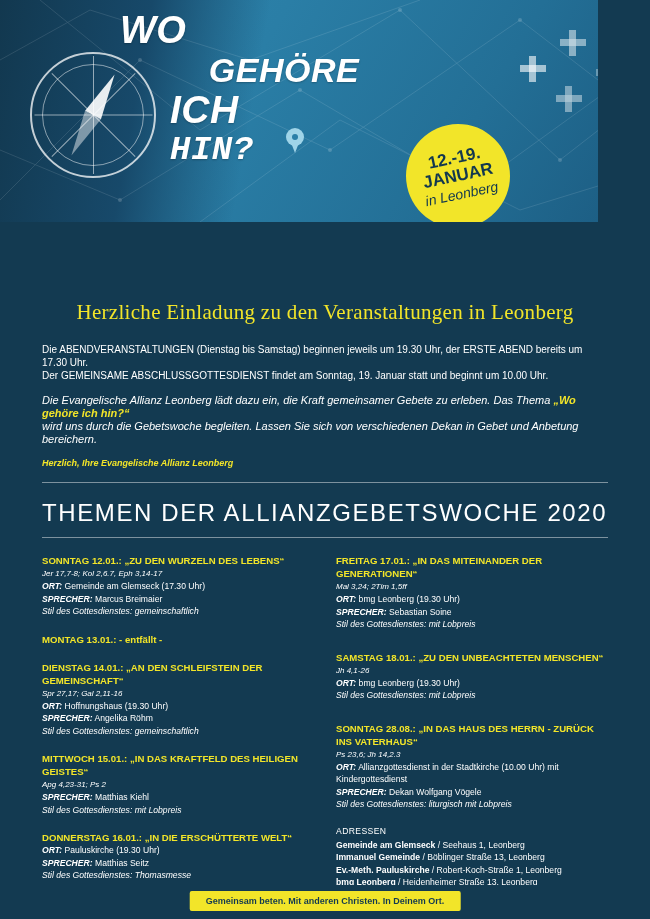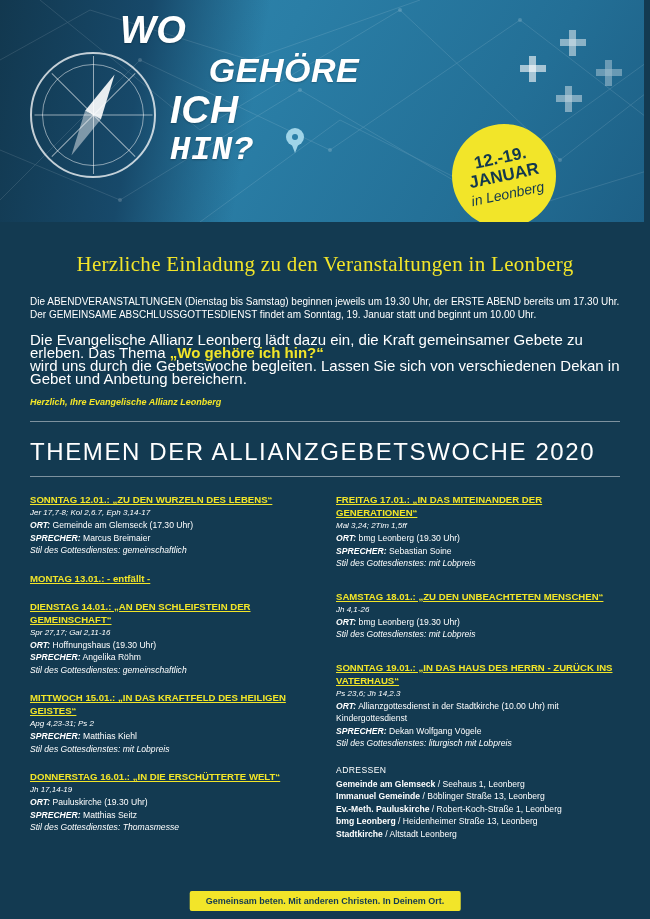--- a/index.html
+++ b/index.html
@@ -12,21 +12,21 @@
   .page {
     position: relative;
     width: 650px; height: 919px;
     background: #133a51;
     overflow: hidden;
   }
 
   
   .header {
     position: relative;
-    width: 644px; height: 222px;
+    width: 598px; height: 222px;
     background: #2a7fa8;
     overflow: hidden;
     padding-left: 44px;
   }
   .hdr-grad {
     position: absolute; inset: 0;
     background: linear-gradient(120deg, #2f88b0 0%, #2a7ea6 40%, #236f96 75%, #1d5f85 100%);
   }
   .hdr-dark-left {
     position: absolute; left: 0; top: 0; width: 300px; height: 222px;
@@ -120,42 +120,44 @@
     align-items: center; justify-content: center;
     transform: rotate(-12deg);
   }
   .badge .b1 { font-size: 17px; font-weight: bold; line-height: 18px; }
   .badge .b2 { font-size: 17px; font-weight: bold; line-height: 18px; }
   .badge .b3 { font-size: 14px; font-style: italic; line-height: 18px; }
 
   
   .body {
     position: relative;
-    padding: 0 30px;
+    padding: 0 42px;
+    margin-top: 48px;
   }
   .invite {
     text-align: center;
     color: #f2e529;
     font-family: "Liberation Serif", serif;
     font-size: 21px;
     padding-top: 30px;
     letter-spacing: .3px;
   }
   .lead {
     color: #ffffff;
     font-size: 10px;
     font-weight: normal;
     line-height: 13px;
     margin-top: 18px;
   }
   .para {
     color: #ffffff;
-    font-size: 15px;
+    font-size: 11px;
     line-height: 13px;
     margin-top: 12px;
+    font-style: italic;
   }
   .para b { color: #f2e529; }
   .sig {
     color: #f2e529;
     font-size: 9px;
     font-weight: bold;
     font-style: italic;
     margin-top: 12px;
   }
   .rule {
@@ -177,21 +179,20 @@
 
   .cols { display: flex; gap: 22px; }
   .col { width: 50%; }
 
   .ev { margin-bottom: 15px; }
   .ev .t {
     color: #f2e529;
     font-size: 9.6px;
     font-weight: bold;
     line-height: 13px;
-    text-decoration: underline;
   }
   .ev .ref {
     color: #ffffff;
     font-size: 8px;
     font-style: italic;
     line-height: 12px;
     margin-top: 1px;
   }
   .ev .line {
     color: #ffffff;
@@ -362,21 +363,20 @@
 
         <div class="ev">
           <div class="t">MITTWOCH 15.01.: „IN DAS KRAFTFELD DES HEILIGEN GEISTES“</div>
           <div class="ref">Apg 4,23-31; Ps 2</div>
           <div class="line"><span class="lbl">SPRECHER:</span> <span>Matthias Kiehl</span></div>
           <div class="style">Stil des Gottesdienstes: mit Lobpreis</div>
         </div>
 
         <div class="ev">
           <div class="t">DONNERSTAG 16.01.: „IN DIE ERSCHÜTTERTE WELT“</div>
-          <div class="ref">Jh 17,14-19</div>
           <div class="line"><span class="lbl">ORT:</span> <span>Pauluskirche (19.30 Uhr)</span></div>
           <div class="line"><span class="lbl">SPRECHER:</span> <span>Matthias Seitz</span></div>
           <div class="style">Stil des Gottesdienstes: Thomasmesse</div>
         </div>
 
       </div>
 
       <div class="col">
 
         <div class="ev">
@@ -388,21 +388,21 @@
         </div>
 
         <div class="ev" style="margin-top:20px;">
           <div class="t">SAMSTAG 18.01.: „ZU DEN UNBEACHTETEN MENSCHEN“</div>
           <div class="ref">Jh 4,1-26</div>
           <div class="line"><span class="lbl">ORT:</span> <span>bmg Leonberg (19.30 Uhr)</span></div>
           <div class="style">Stil des Gottesdienstes: mit Lobpreis</div>
         </div>
 
         <div class="ev" style="margin-top:20px;">
-          <div class="t">SONNTAG 19.01.: „IN DAS HAUS DES HERRN - ZURÜCK INS VATERHAUS“</div>
+          <div class="t">SONNTAG 28.08.: „IN DAS HAUS DES HERRN - ZURÜCK INS VATERHAUS“</div>
           <div class="ref">Ps 23,6; Jh 14,2.3</div>
           <div class="line"><span class="lbl">ORT:</span> <span>Allianzgottesdienst in der Stadtkirche (10.00 Uhr) mit Kindergottesdienst</span></div>
           <div class="line"><span class="lbl">SPRECHER:</span> <span>Dekan Wolfgang Vögele</span></div>
           <div class="style">Stil des Gottesdienstes: liturgisch mit Lobpreis</div>
         </div>
 
         <div class="addr">
           <div class="h">ADRESSEN</div>
           <div class="row"><b>Gemeinde am Glemseck</b><span> / Seehaus 1, Leonberg</span></div>
           <div class="row"><b>Immanuel Gemeinde</b><span> / Böblinger Straße 13, Leonberg</span></div>

